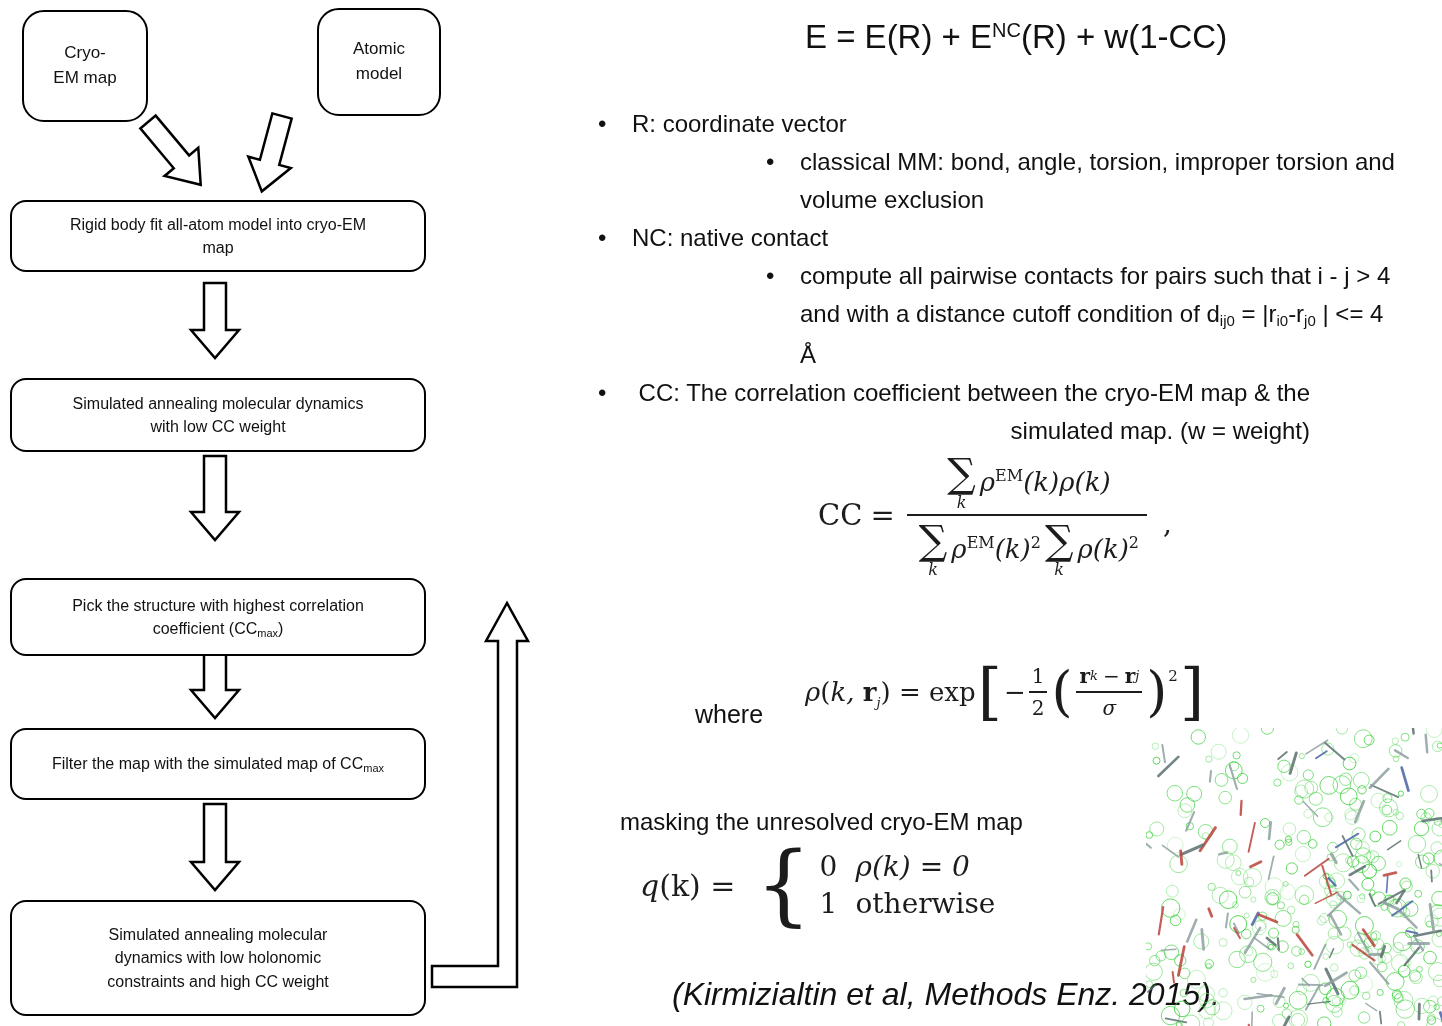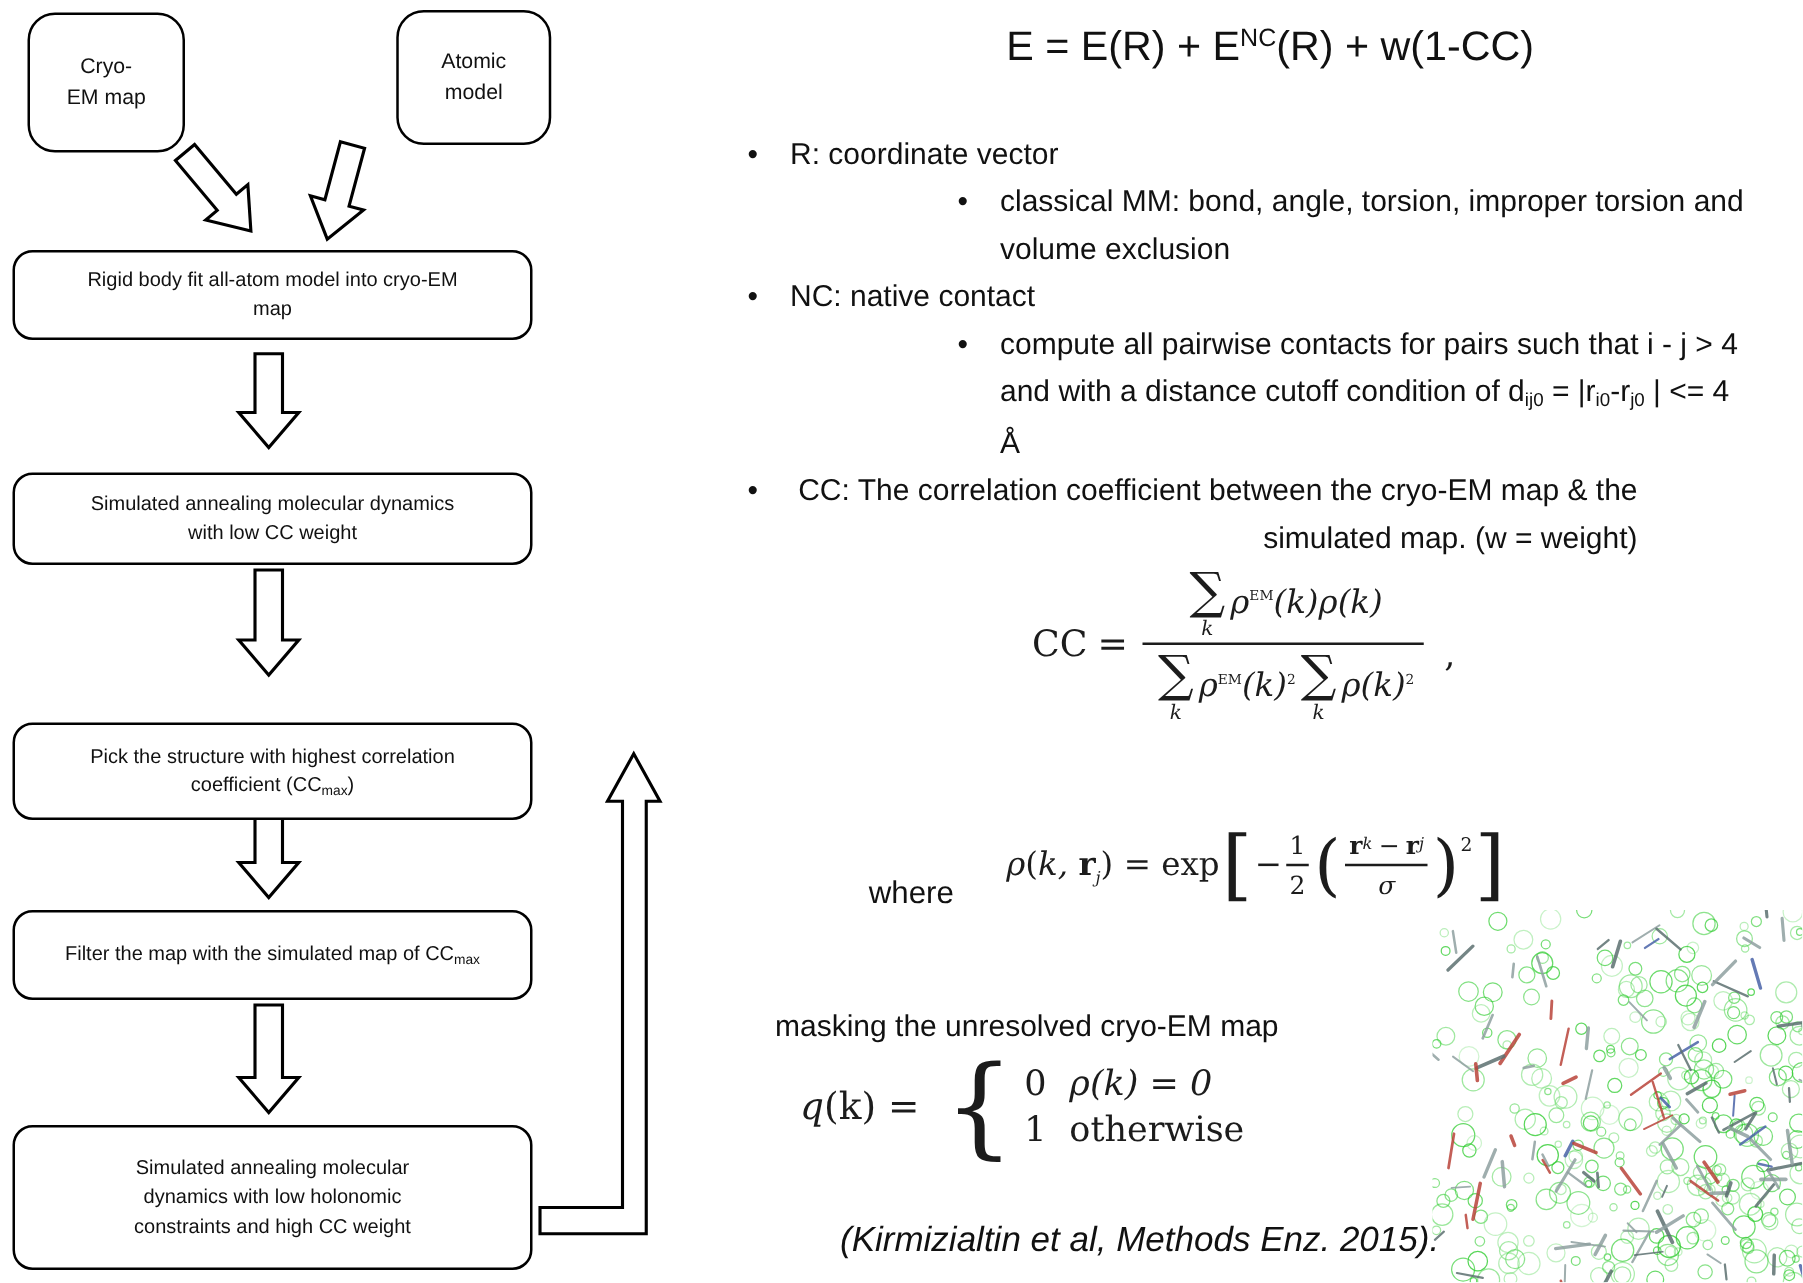--- a/index.html
+++ b/index.html
@@ -50,21 +50,21 @@
          justify-content:center;z-index:2;}
   .cc-lhs{font-size:29px;margin-right:8px;}
   .cc-eqs{font-size:29px;margin-right:12px;}
   .frac{display:inline-flex;flex-direction:column;align-items:center;}
   .fbar{border-top:2px solid #1c1c1c;align-self:stretch;margin:3px 0;}
   .frow{display:flex;align-items:center;justify-content:center;padding:0 8px;}
   .sum{display:inline-flex;flex-direction:column;align-items:center;margin:0 4px;}
   .sum .sg{font-size:40px;line-height:1.05;}
   .sum .sk{font-size:16px;font-style:italic;line-height:1;margin-top:1px;}
   .tok{font-size:26px;white-space:nowrap;}
-  .tok sup{font-size:11px;font-style:normal;line-height:0;margin-top:48px;}
+  .tok sup{font-size:16px;font-style:normal;line-height:0;margin-top:48px;}
   .cc-comma{font-size:28px;margin-left:16px;align-self:center;position:relative;top:8px;}
 
   .where-label{position:absolute;left:695px;top:700px;font-size:25px;z-index:2;}
   .rho-eq{position:absolute;left:805px;top:664px;display:flex;align-items:center;z-index:2;font-size:26px;}
   .bigbr{font-size:62px;font-weight:300;line-height:0.9;margin:0 2px;}
   .bigpr{font-size:54px;font-weight:300;line-height:0.9;margin:0 1px;}
   .frac.fs .fnum,.frac.fs .fden{font-size:20px;display:flex;align-items:center;justify-content:center;padding:0 3px;}
   .frac.fs{margin:0 3px;}
   .msub{font-size:13px;font-style:italic;line-height:0;}
   .mx{margin:0 5px;}
@@ -73,21 +73,21 @@
   .masking{position:absolute;left:620px;top:808px;font-size:24px;z-index:2;}
 
   .q-eq{position:absolute;left:640px;top:848px;display:flex;align-items:center;z-index:2;}
   .q-lhs{font-size:30px;margin-right:20px;}
   .q-brace{font-size:88px;font-weight:300;line-height:0.85;margin-right:8px;}
   .cases{display:flex;flex-direction:column;gap:4px;}
   .case-row{display:flex;align-items:baseline;font-size:28px;}
   .cval{width:34px;}
   .ccond{margin-left:2px;}
 
-  .citation{position:absolute;left:672px;top:976px;font-size:28px;font-style:italic;z-index:2;}
+  .citation{position:absolute;left:672px;top:976px;font-size:32px;font-style:italic;z-index:2;}
 
   .molecule{position:absolute;left:1146px;top:728px;width:296px;height:298px;z-index:2;}
   .molecule svg{width:100%;height:100%;}
 </style>
 </head>
 <body>
 
 <div class="canvas">
 
   <svg class="overlay">

